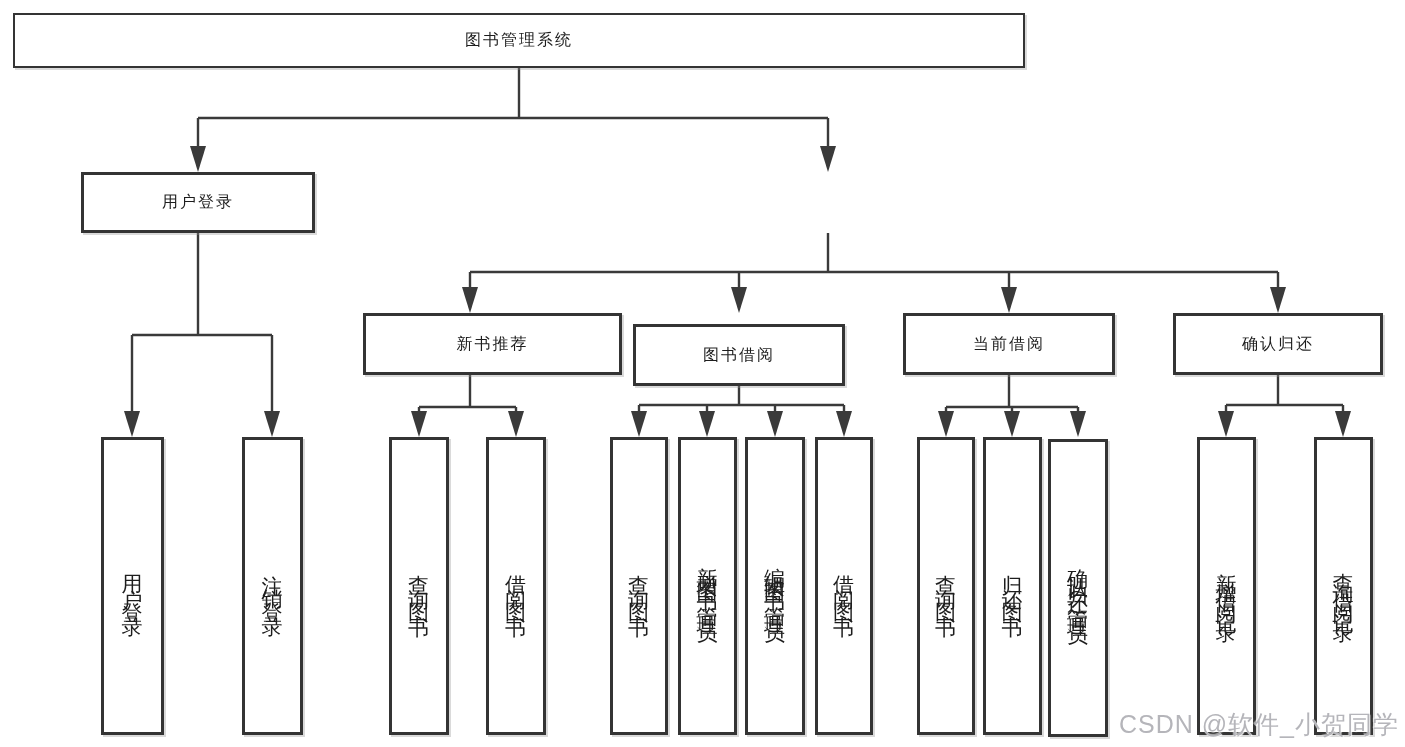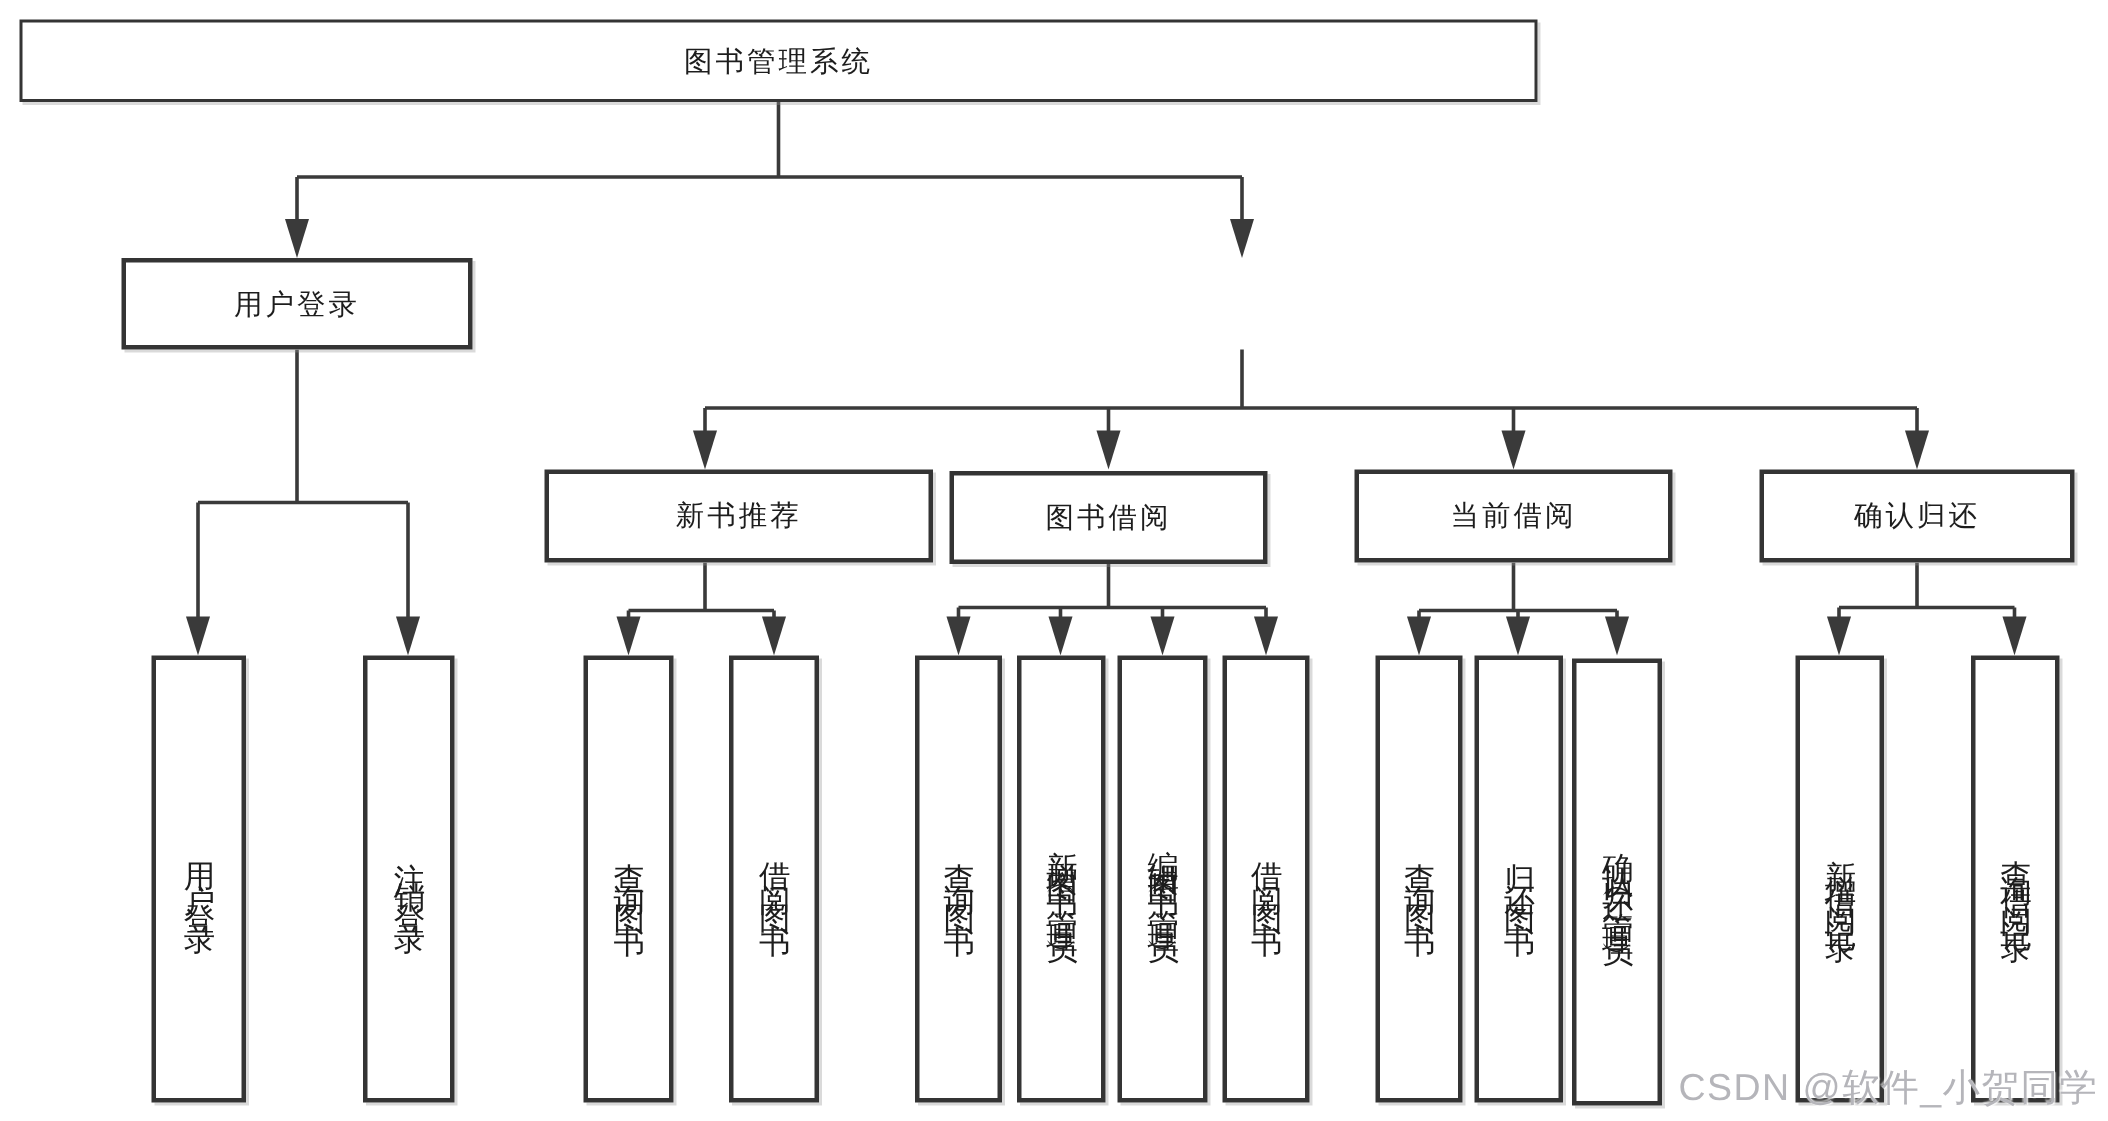--- a/index.html
+++ b/index.html
@@ -17,21 +17,21 @@
   .c-line  { stroke:var(--line,#3a3a3a); stroke-width:2.4; fill:none; }
   .c-arrow { fill:var(--line,#3a3a3a); stroke:none; }
   .node {
     position:absolute; z-index:2;
     border:3px solid var(--box-border,#343434);
     background:#ffffff;
     display:flex; align-items:center; justify-content:center;
     box-shadow:2px 2px 0 rgba(150,150,150,0.35);
   }
   .node.root-box { border-width:2.5px; }
-  .h-label { font-size:19px; letter-spacing:2px; white-space:nowrap; }
+  .h-label { font-size:16px; letter-spacing:2px; white-space:nowrap; }
   .leaf .v {
     writing-mode:vertical-rl; text-orientation:mixed;
     font-size:21px; line-height:1;
   }
   .ls14 { letter-spacing:14px; }
   .ls10 { letter-spacing:10px; }
   .ls8  { letter-spacing:8px; }
   .watermark {
     position:absolute; right:6px; bottom:6px; z-index:5;
     font-size:25px; letter-spacing:1px; white-space:nowrap;
@@ -84,21 +84,21 @@
     <span class="h-label">图书管理系统</span>
   </div>
 
   <div class="node" style="left:81px; top:172px; width:234px; height:61px;">
     <span class="h-label">用户登录</span>
   </div>
 
   <div class="node" style="left:363px; top:313px; width:259px; height:62px;">
     <span class="h-label">新书推荐</span>
   </div>
-  <div class="node" style="left:633px; top:314px; width:212px; height:62px;">
+  <div class="node" style="left:633px; top:324px; width:212px; height:62px;">
     <span class="h-label">图书借阅</span>
   </div>
   <div class="node" style="left:903px; top:313px; width:212px; height:62px;">
     <span class="h-label">当前借阅</span>
   </div>
   <div class="node" style="left:1173px; top:313px; width:210px; height:62px;">
     <span class="h-label">确认归还</span>
   </div>
 
   <div class="node leaf" style="left:101px; top:437px; width:63px; height:298px;">

